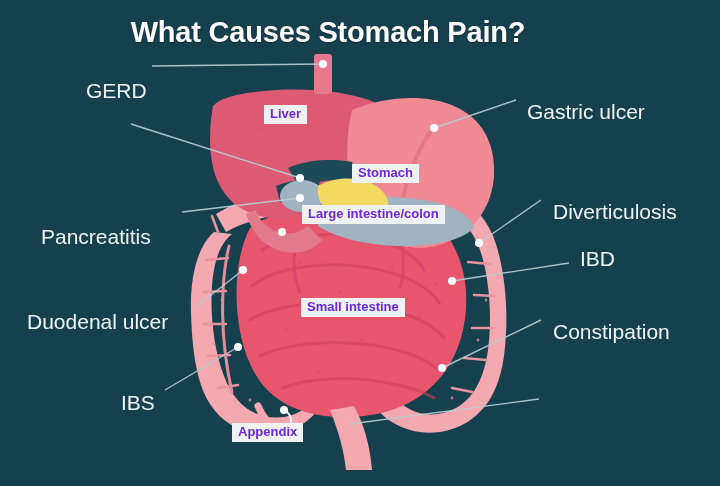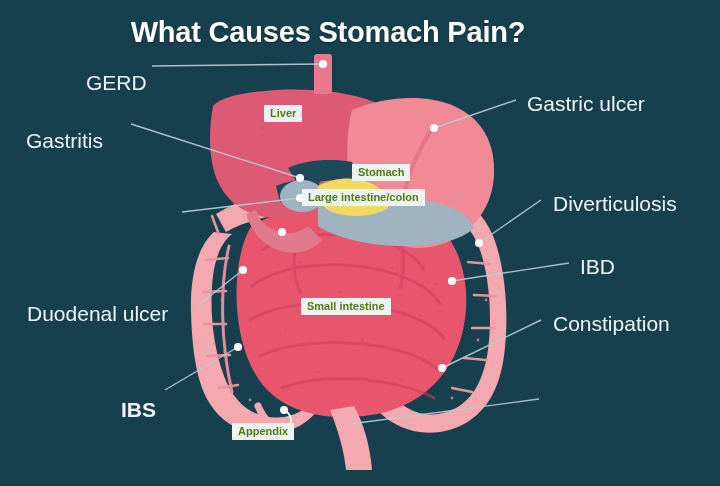--- a/index.html
+++ b/index.html
@@ -31,28 +31,29 @@
     position: absolute;
     top: 0;
     left: 0;
   }
   .callout {
     position: absolute;
     color: #eef4f5;
     font-size: 21px;
     white-space: nowrap;
     line-height: 1;
+    margin-top: 8px;
   }
   .callout.right { text-align: center; }
   .callout.left  { text-align: right; }
   .organ-badge {
     position: absolute;
     background: #eef2f2;
-    color: #4d7c0f;
-    font-size: 11px;
+    color: #6d28d9;
+    font-size: 13px;
     font-weight: bold;
     padding: 2px 6px 3px 6px;
     white-space: nowrap;
     line-height: 1.1;
   }
 </style>
 </head>
 <body>
 
 <div id="infographic">
@@ -199,50 +200,50 @@
       <circle cx="452" cy="281" r="4"></circle>
       <circle cx="442" cy="368" r="4"></circle>
       <circle cx="282" cy="232" r="4"></circle>
       <circle cx="284" cy="410" r="4"></circle>
     </g>
   </svg>
 
   <div class="callout left" style="left:86px; top:72px;">
     <span>GERD</span>
   </div>
-  <div class="callout left" style="left:26px; top:130px;">
-    <span>Gastritis</span>
+  <div class="callout left" style="left:41px; top:218px;">
+    <span>Pancreatitis</span>
   </div>
   <div class="callout left" style="left:27px; top:303px;">
     <span>Duodenal ulcer</span>
   </div>
-  <div class="callout left" style="left:121px; top:399px;font-weight:bold;">
+  <div class="callout left" style="left:121px; top:384px;">
     <span>IBS</span>
   </div>
 
   <div class="callout right" style="left:527px; top:93px;">
     <span>Gastric ulcer</span>
   </div>
   <div class="callout right" style="left:553px; top:193px;">
     <span>Diverticulosis</span>
   </div>
-  <div class="callout right" style="left:580px; top:256px;">
+  <div class="callout right" style="left:580px; top:240px;">
     <span>IBD</span>
   </div>
   <div class="callout right" style="left:553px; top:313px;">
     <span>Constipation</span>
   </div>
 
   <div class="organ-badge" style="left:264px; top:105px;">
     <span>Liver</span>
   </div>
   <div class="organ-badge" style="left:352px; top:164px;">
     <span>Stomach</span>
   </div>
-  <div class="organ-badge" style="left:302px; top:189px;">
+  <div class="organ-badge" style="left:302px; top:205px;">
     <span>Large intestine/colon</span>
   </div>
   <div class="organ-badge" style="left:301px; top:298px;">
     <span>Small intestine</span>
   </div>
   <div class="organ-badge" style="left:232px; top:423px;">
     <span>Appendix</span>
   </div>
 
 </div>

